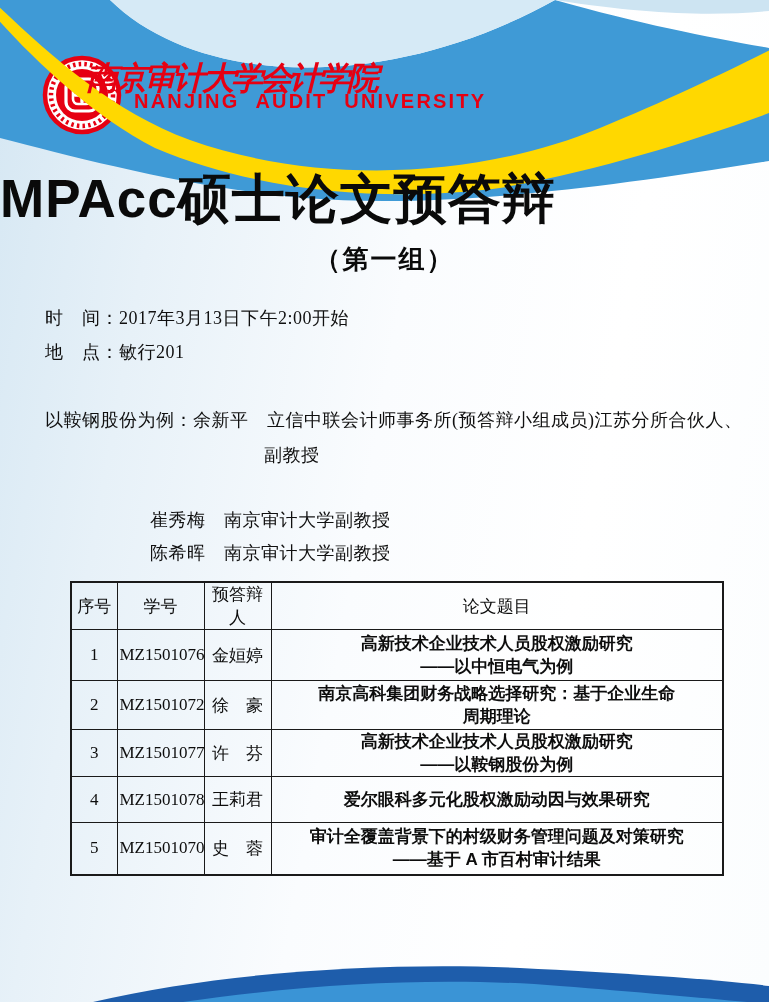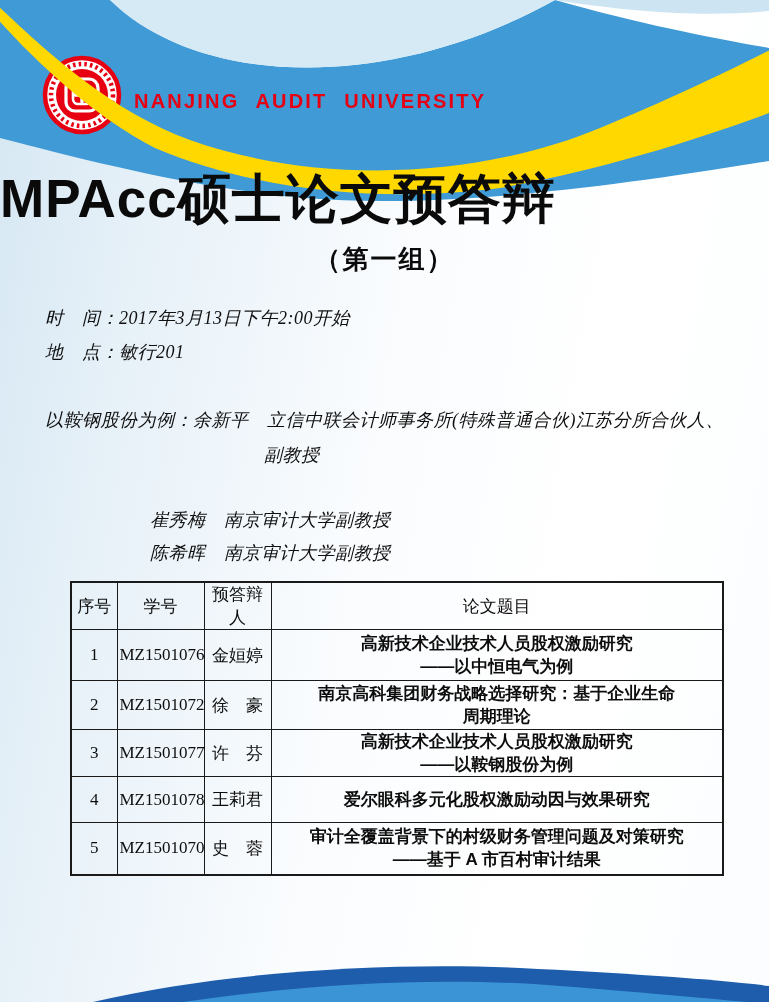--- a/index.html
+++ b/index.html
@@ -39,21 +39,21 @@
   .group-subtitle{
     position:absolute;top:242px;left:0;width:100%;
     text-align:center;
     font-size:26px;font-weight:700;letter-spacing:2px;
     color:#0a0a0a;
     font-family:"Liberation Sans",sans-serif;
   }
   .info-line{
     position:absolute;left:45px;
     font-size:18px;line-height:22px;letter-spacing:0.5px;
-    color:#101010;white-space:nowrap;font-style:italic;
+    color:#101010;white-space:nowrap;
   }
   table.schedule{
     position:absolute;left:70px;top:581px;width:652px;
     border-collapse:collapse;table-layout:fixed;
     border:2.5px solid #1a1a1a;
     background:transparent;
   }
   table.schedule th,table.schedule td{
     border:1.5px solid #1a1a1a;
     text-align:center;vertical-align:middle;
@@ -89,33 +89,34 @@
       <circle r="31" fill="none" stroke="#e60012" stroke-width="4.5" stroke-dasharray="2.5 3.2"></circle>
       <circle r="26" fill="#e60012"></circle>
       <rect x="-16" y="-16" width="32" height="32" rx="9" fill="none" stroke="#ffffff" stroke-width="3.2"></rect>
       <rect x="-9" y="-9" width="18" height="18" rx="5" fill="none" stroke="#ffffff" stroke-width="2.6"></rect>
       <path d="M0,-7 L0,7 M-7,0 L7,0" stroke="#ffffff" stroke-width="3.4" stroke-linecap="round"></path>
     </g>
     <path d="M-6,2 C 50,55 110,110 190,140 C 320,186 480,178 600,128 C 668,100 726,72 772,49
              L772,112 C 690,142 600,170 500,188 C 400,201 268,196 155,148 C 92,116 30,56 -6,15 Z" fill="#ffd800"></path>
   </svg>
 
+  <div class="brand-cn">南京审计大学会计学院</div>
   <div class="brand-en">NANJING AUDIT UNIVERSITY</div>
 
   <div class="main-title">MPAcc硕士论文预答辩</div>
   <div class="group-subtitle">（第一组）</div>
 
   <div class="info-line" style="top:307px">
     <span>时　间：</span><span>2017年3月13日下午2:00开始</span>
   </div>
   <div class="info-line" style="top:341px">
     <span>地　点：</span><span>敏行201</span>
   </div>
   <div class="info-line" style="top:409px">
-    <span>以鞍钢股份为例：</span><span>余新平　立信中联会计师事务所(特殊普通合伙)江苏分所合伙人、</span>
+    <span>以鞍钢股份为例：</span><span>余新平　立信中联会计师事务所(预答辩小组成员)江苏分所合伙人、</span>
   </div>
   <div class="info-line" style="top:444px;left:264px">副教授</div>
   <div class="info-line" style="top:509px;left:150px">崔秀梅　南京审计大学副教授</div>
   <div class="info-line" style="top:542px;left:150px">陈希晖　南京审计大学副教授</div>
 
   <table class="schedule">
     <colgroup>
       <col style="width:46px">
         <col style="width:87px">
         <col style="width:67px">

